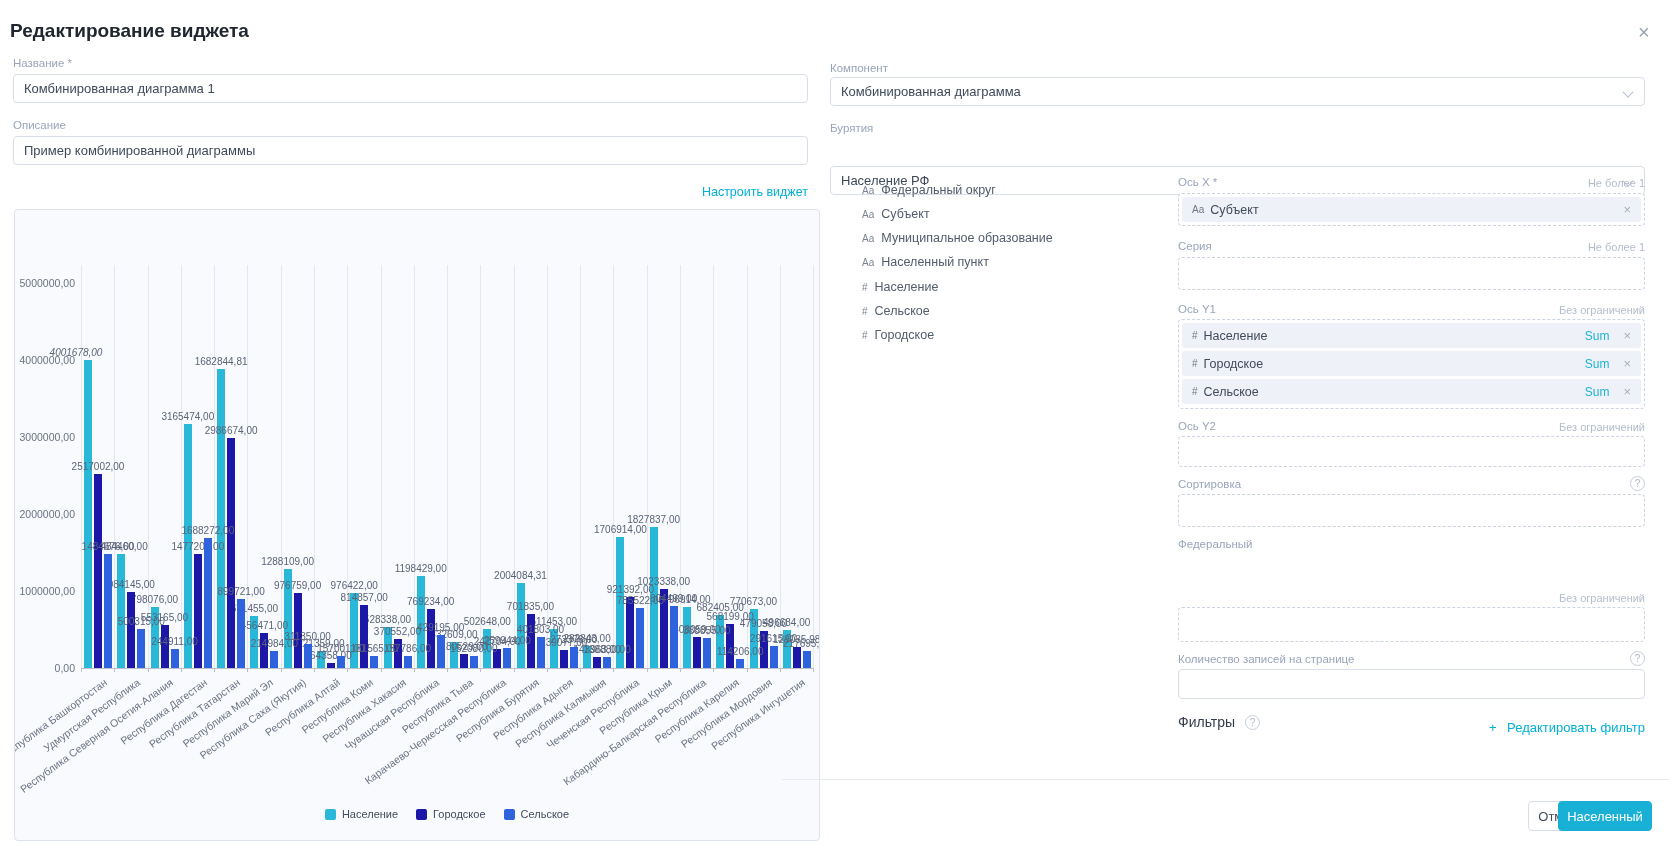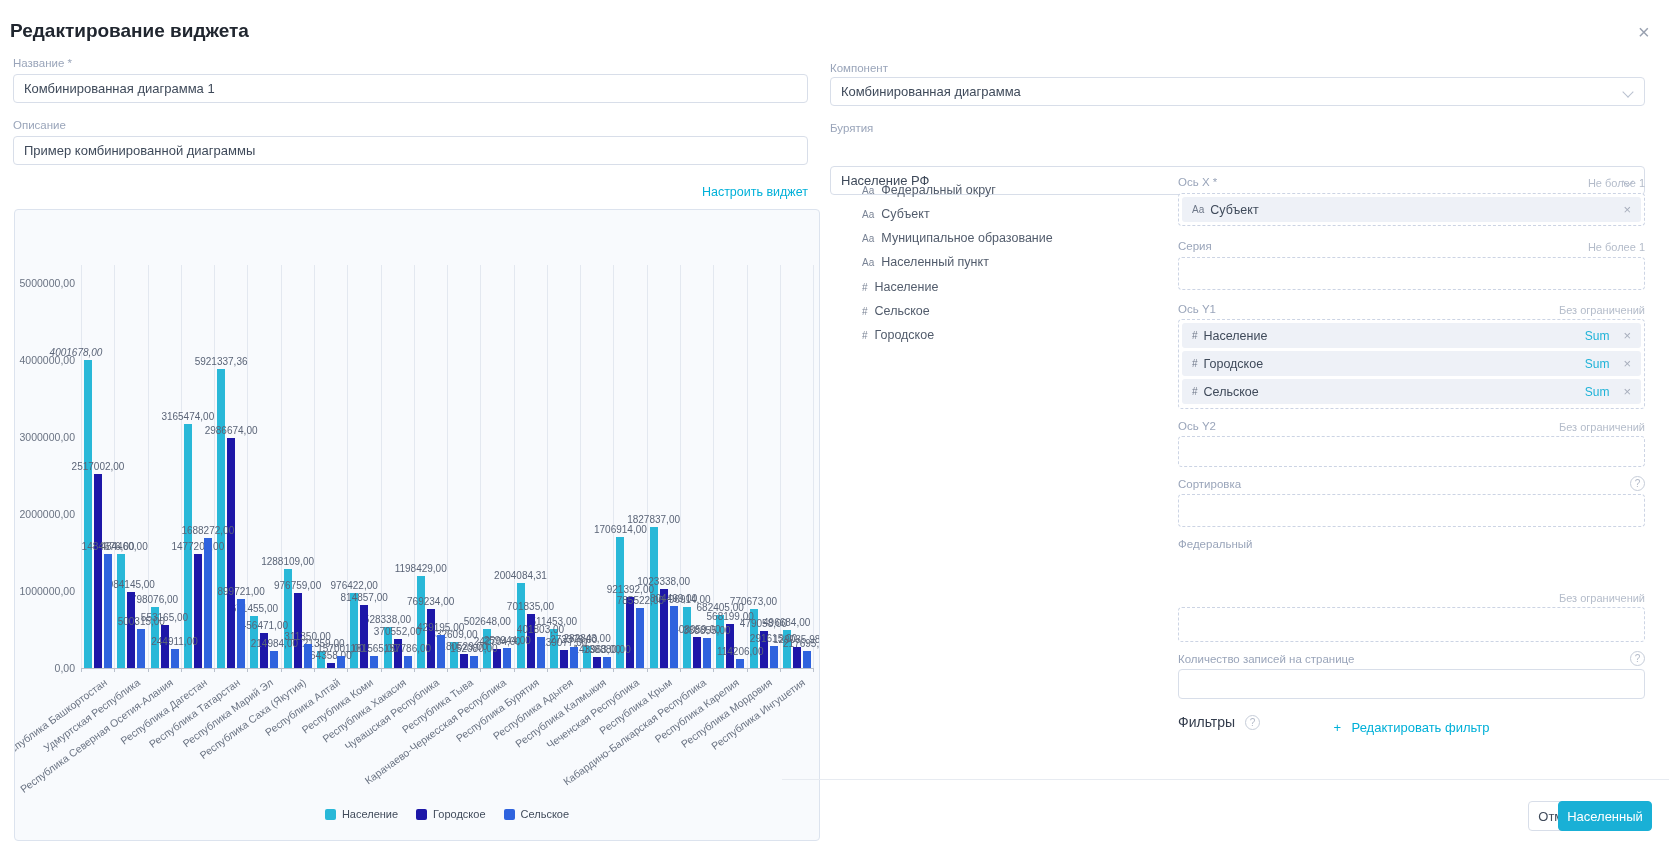--- a/index.html
+++ b/index.html
@@ -116,21 +116,21 @@
     <div class="axisline" style="left:66px;top:458px;width:732px;"></div>
     <div class="bar" style="left:69.0px;top:150px;width:8px;height:308px;background:#29b8d8;"></div>
     <div class="dlab" style="left:61px;top:137px;font-style:italic;">4001678,00</div>
     <div class="bar" style="left:102.3px;top:344px;width:8px;height:114px;background:#29b8d8;"></div>
     <div class="dlab" style="left:106.3px;top:331px;">1484460,00</div>
     <div class="bar" style="left:135.5px;top:397px;width:8px;height:61px;background:#29b8d8;"></div>
     <div class="dlab" style="left:139.5px;top:384px;">798076,00</div>
     <div class="bar" style="left:168.8px;top:214px;width:8px;height:244px;background:#29b8d8;"></div>
     <div class="dlab" style="left:172.8px;top:201px;">3165474,00</div>
     <div class="bar" style="left:202.1px;top:159px;width:8px;height:299px;background:#29b8d8;"></div>
-    <div class="dlab" style="left:206.1px;top:146px;">5921337,36</div>
+    <div class="dlab" style="left:206.1px;top:146px;">1682844,81</div>
     <div class="bar" style="left:235.4px;top:406px;width:8px;height:52px;background:#29b8d8;"></div>
     <div class="dlab" style="left:239.4px;top:393px;">671455,00</div>
     <div class="bar" style="left:268.6px;top:359px;width:8px;height:99px;background:#29b8d8;"></div>
     <div class="dlab" style="left:272.6px;top:346px;">1288109,00</div>
     <div class="bar" style="left:301.9px;top:441px;width:8px;height:17px;background:#29b8d8;"></div>
     <div class="dlab" style="left:305.9px;top:428px;">221359,00</div>
     <div class="bar" style="left:335.2px;top:383px;width:8px;height:75px;background:#29b8d8;"></div>
     <div class="dlab" style="left:339.2px;top:370px;">976422,00</div>
     <div class="bar" style="left:368.5px;top:417px;width:8px;height:41px;background:#29b8d8;"></div>
     <div class="dlab" style="left:372.5px;top:404px;">528338,00</div>
@@ -379,20 +379,20 @@
 <div class="abs dashed" style="left:1178px;top:607px;width:467px;height:35px;"></div>
 
 <div class="abs flabel" style="left:1178px;top:653px;">Количество записей на странице</div>
 <span class="abs qicon" style="left:1630px;top:651px;">?</span>
 <input class="abs inp" style="left: 1178px; top: 669px; width: 467px; height: 30px;">
 
 <div class="abs" style="left:1178px;top:714px;font-size:14px;color:#333c4c;">
   <span>Фильтры</span>
   <span class="qicon" style="margin-left:6px;position:relative;top:-1px;">?</span>
 </div>
-<div class="abs" style="left:1178px;top:718px;width:467px;text-align:center;">
+<div class="abs" style="left:1178px;top:718px;width:467px;text-align:right;">
   <span class="link" style="font-size:13px;">+</span>
   <span class="link" style="font-size:13px;margin-left:6px;">Редактировать фильтр</span>
 </div>
 
 <div class="abs divider" style="left:782px;top:779px;width:887px;"></div>
 <button class="abs btn btn-cancel" style="left:1528px;top:801px;width:80px;">Отменить</button>
 <button class="abs btn btn-save" style="left:1558px;top:801px;width:94px;">Населенный</button>
 
 </body></html>

